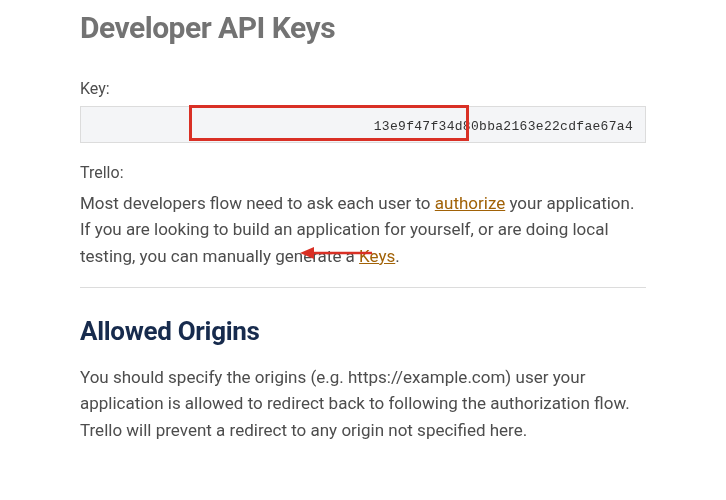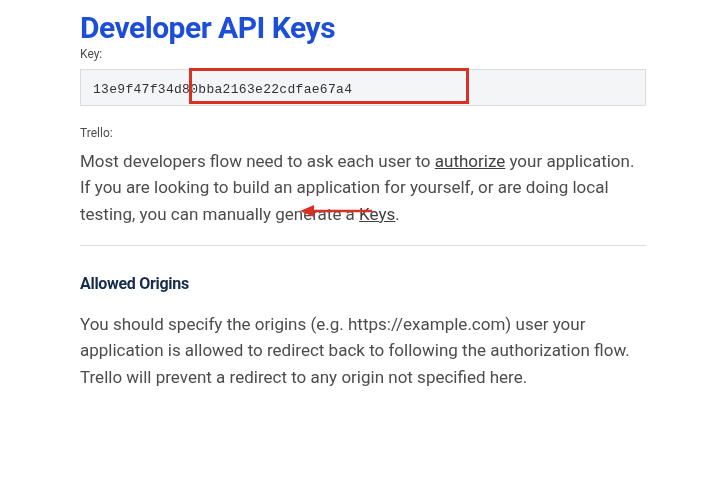--- a/index.html
+++ b/index.html
@@ -8,44 +8,44 @@
       box-sizing: border-box;
     }
     body {
       font-family: -apple-system, BlinkMacSystemFont, "Segoe UI", Roboto, "Helvetica Neue", Arial, sans-serif;
       background: #ffffff;
       color: #4d4d4d;
       padding: 10px 80px;
       width: 726px;
     }
     h1 {
-      color: #1d4ed8;
+      color: #737373;
       font-size: 30px;
       font-weight: 700;
-      margin-bottom: 2px;
+      margin-bottom: 34px;
       letter-spacing: -0.5px;
     }
     h2 {
       color: #172b4d;
-      font-size: 16px;
+      font-size: 26px;
       font-weight: 700;
       margin-top: 28px;
       margin-bottom: 18px;
       letter-spacing: -0.3px;
     }
     .label {
       color: #4d4d4d;
-      font-size: 12px;
+      font-size: 16px;
       margin-bottom: 8px;
     }
     .key-box {
       background: #f4f5f7;
       border: 1px solid #dcdcdc;
       padding: 8px 12px;
-      text-align: left;
+      text-align: right;
       margin-bottom: 20px;
       position: relative;
     }
     .key-text {
       font-family: "Courier New", Courier, monospace;
       font-size: 13px;
       color: #333333;
       letter-spacing: 0.3px;
     }
     .red-highlight {
@@ -58,21 +58,21 @@
       pointer-events: none;
     }
     .description {
       color: #4d4d4d;
       font-size: 17px;
       line-height: 1.55;
       margin-bottom: 18px;
       position: relative;
     }
     a {
-      color: #404040;
+      color: #a16207;
     }
     hr {
       border: none;
       border-top: 1px solid #dcdcdc;
       margin: 4px 0 6px 0;
     }
     .arrow-annotation {
       position: absolute;
       bottom: 8px;
       left: 220px;

